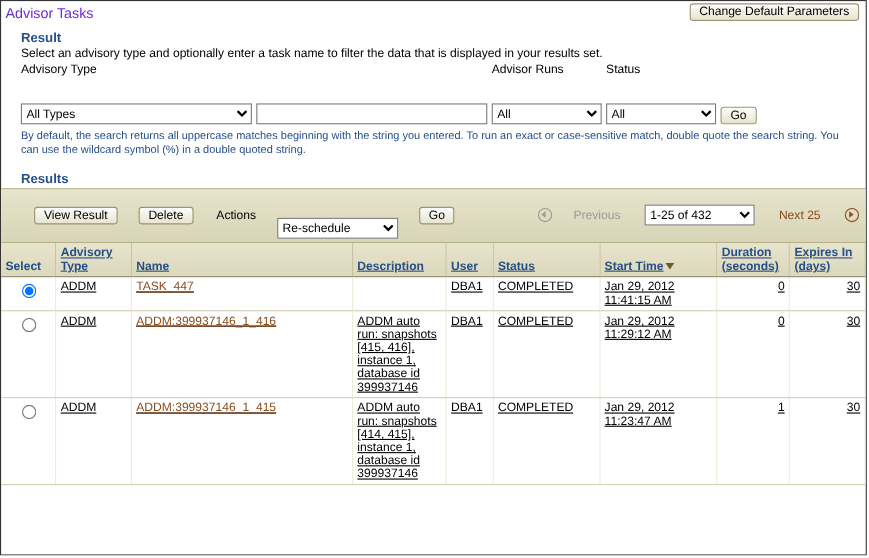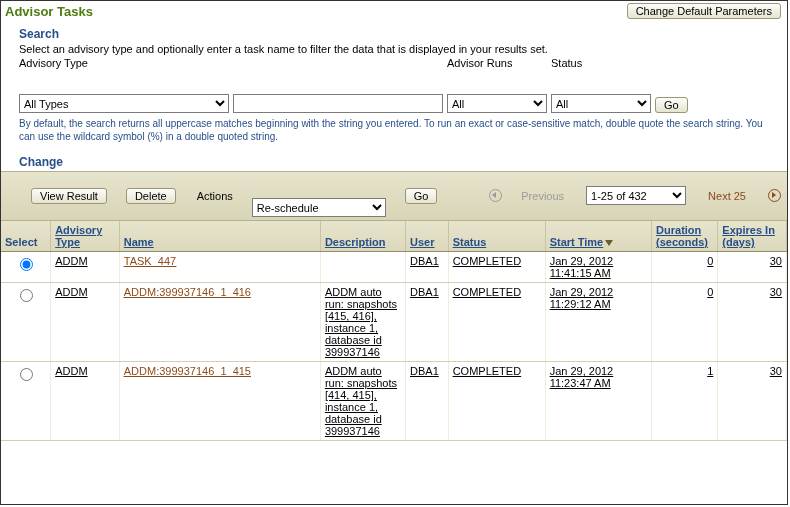--- a/index.html
+++ b/index.html
@@ -17,22 +17,22 @@
     overflow: hidden;
     box-sizing: border-box;
   }
   .header-row {
     display: flex;
     justify-content: space-between;
     align-items: center;
     padding: 2px 6px 2px 4px;
   }
   .page-title {
-    color: #4d7c0f;
-    font-weight: bold;
+    color: #6d28d9;
+    font-weight: normal;
     font-size: 13px;
   }
   .btn {
     font-family: Arial, Helvetica, sans-serif;
     font-size: 11px;
     background: linear-gradient(#fdfdfb, #e7e4ce);
     border: 1px solid #9b9676;
     border-radius: 3px;
     padding: 1px 8px;
     cursor: pointer;
@@ -160,21 +160,21 @@
 </style>
 </head>
 <body>
 <div class="page">
 
 <div class="header-row">
   <span class="page-title">Advisor Tasks</span>
   <button class="btn">Change Default Parameters</button>
 </div>
 
-<div class="section-title">Search</div>
+<div class="section-title">Result</div>
 <div class="desc">Select an advisory type and optionally enter a task name to filter the data that is displayed in your results set.</div>
 
 <div class="search-row">
   <div class="field">
     <label>Advisory Type</label>
     <select style="width:210px">
       <option>All Types</option>
     </select>
   </div>
   <div class="field">
@@ -192,27 +192,27 @@
       <option>All</option>
     </select>
   </div>
   <div class="field">
     <button class="btn">Go</button>
   </div>
 </div>
 
 <div class="note">By default, the search returns all uppercase matches beginning with the string you entered. To run an exact or case-sensitive match, double quote the search string. You can use the wildcard symbol (%) in a double quoted string.</div>
 
-<div class="section-title" style="padding-left:18px;padding-bottom:2px;">Change</div>
+<div class="section-title" style="padding-left:18px;padding-bottom:2px;">Results</div>
 
 <div class="toolbar">
   <button class="btn">View Result</button>
   <button class="btn">Delete</button>
   <span style="margin-left:2px">Actions</span>
-  <select style="width:134px">
+  <select style="width:110px">
     <option>Re-schedule</option>
   </select>
   <button class="btn">Go</button>
   <span class="spacer"></span>
   <span class="circle-icon prev"></span>
   <span class="prev-disabled">Previous</span>
   <select style="width:100px;margin:0 3px">
     <option>1-25 of 432</option>
   </select>
   <span class="next-link">Next 25</span>

